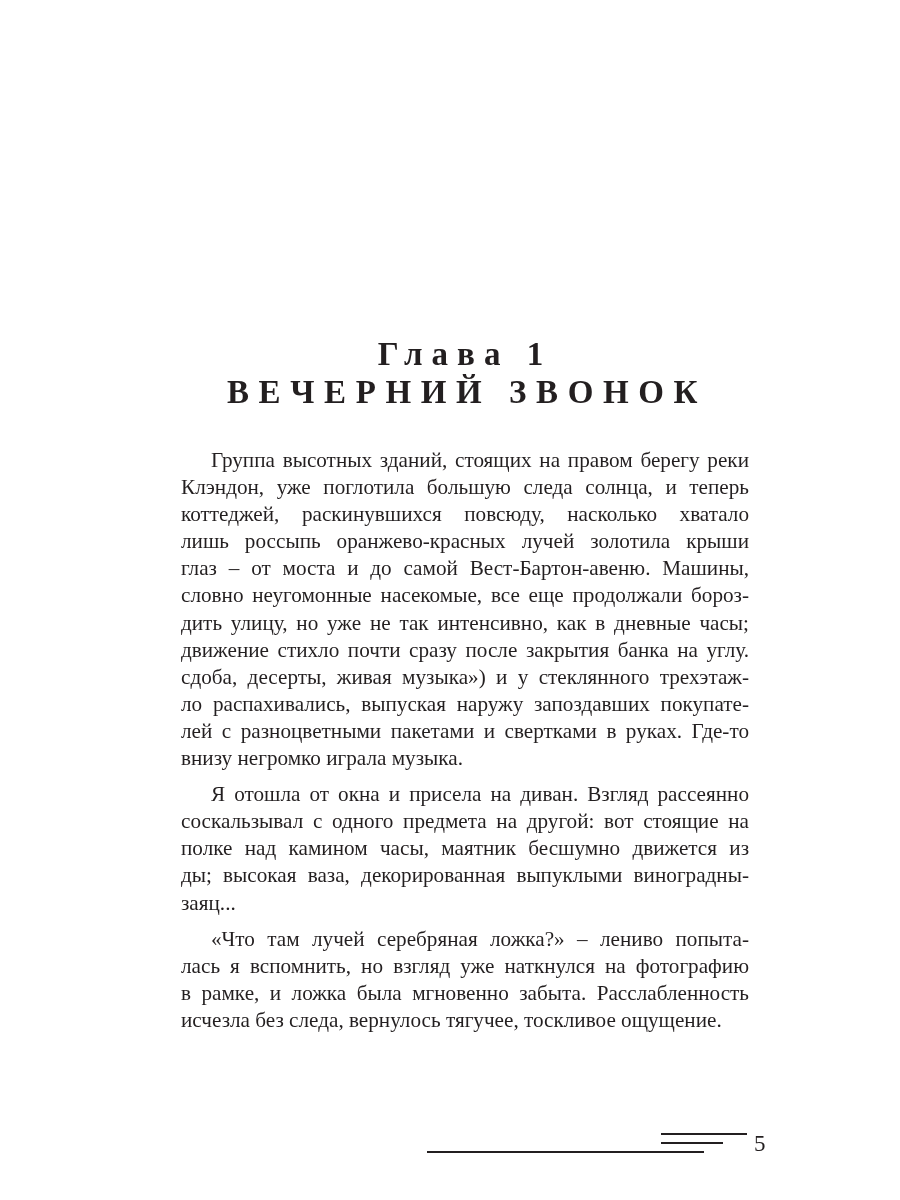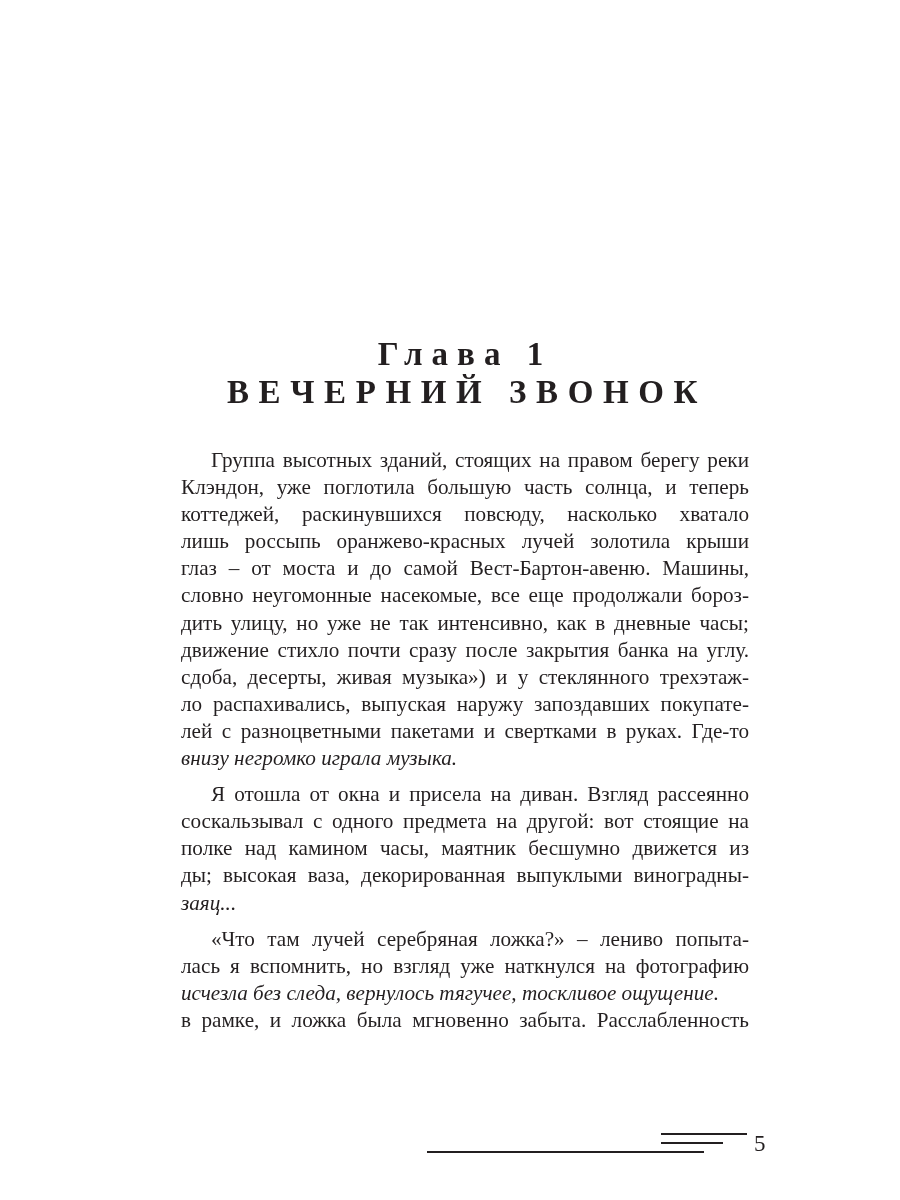--- a/index.html
+++ b/index.html
@@ -55,21 +55,20 @@
     .line {
       display: block;
       height: 27.1px;
       white-space: nowrap;
       text-align: justify;
       text-align-last: justify;
       overflow: visible;
     }
     .line.last {
       text-align-last: left;
-      font-style: italic;
     }
     .line.indent {
       text-indent: 30px;
       margin-top: 9px;
     }
     .footer-rule {
       position: absolute;
       height: 2px;
       background: #231f20;
     }
@@ -88,40 +87,40 @@
 <body>
 
 <div class="chapter-heading">
   <div class="chapter-number">Глава 1</div>
   <div class="chapter-title">ВЕЧЕРНИЙ ЗВОНОК</div>
 </div>
 
 <div class="body-text">
 
   <span class="line indent">Группа высотных зданий, стоящих на правом берегу реки</span>
-  <span class="line">Клэндон, уже поглотила большую часть солнца, и теперь</span>
+  <span class="line">Клэндон, уже поглотила большую следа солнца, и теперь</span>
   <span class="line">коттеджей, раскинувшихся повсюду, насколько хватало</span>
   <span class="line">лишь россыпь оранжево-красных лучей золотила крыши</span>
   <span class="line">глаз – от моста и до самой Вест-Бартон-авеню. Машины,</span>
   <span class="line">словно неугомонные насекомые, все еще продолжали бороз-</span>
   <span class="line">дить улицу, но уже не так интенсивно, как в дневные часы;</span>
   <span class="line">движение стихло почти сразу после закрытия банка на углу.</span>
   <span class="line">сдоба, десерты, живая музыка») и у стеклянного трехэтаж-</span>
   <span class="line">ло распахивались, выпуская наружу запоздавших покупате-</span>
   <span class="line">лей с разноцветными пакетами и свертками в руках. Где-то</span>
   <span class="line last">внизу негромко играла музыка.</span>
 
   <span class="line indent">Я отошла от окна и присела на диван. Взгляд рассеянно</span>
   <span class="line">соскальзывал с одного предмета на другой: вот стоящие на</span>
   <span class="line">полке над камином часы, маятник бесшумно движется из</span>
   <span class="line">ды; высокая ваза, декорированная выпуклыми виноградны-</span>
   <span class="line last">заяц...</span>
 
   <span class="line indent">«Что там лучей серебряная ложка?» – лениво попыта-</span>
   <span class="line">лась я вспомнить, но взгляд уже наткнулся на фотографию</span>
+  <span class="line">в рамке, и ложка была мгновенно забыта. Расслабленность</span>
   <span class="line last">исчезла без следа, вернулось тягучее, тоскливое ощущение.</span>
-  <span class="line">в рамке, и ложка была мгновенно забыта. Расслабленность</span>
 </div>
 
 <div class="footer-rule rule-top"></div>
 <div class="footer-rule rule-mid"></div>
 <div class="footer-rule rule-bottom"></div>
 <div class="page-number">5</div>
 
 </body></html>

